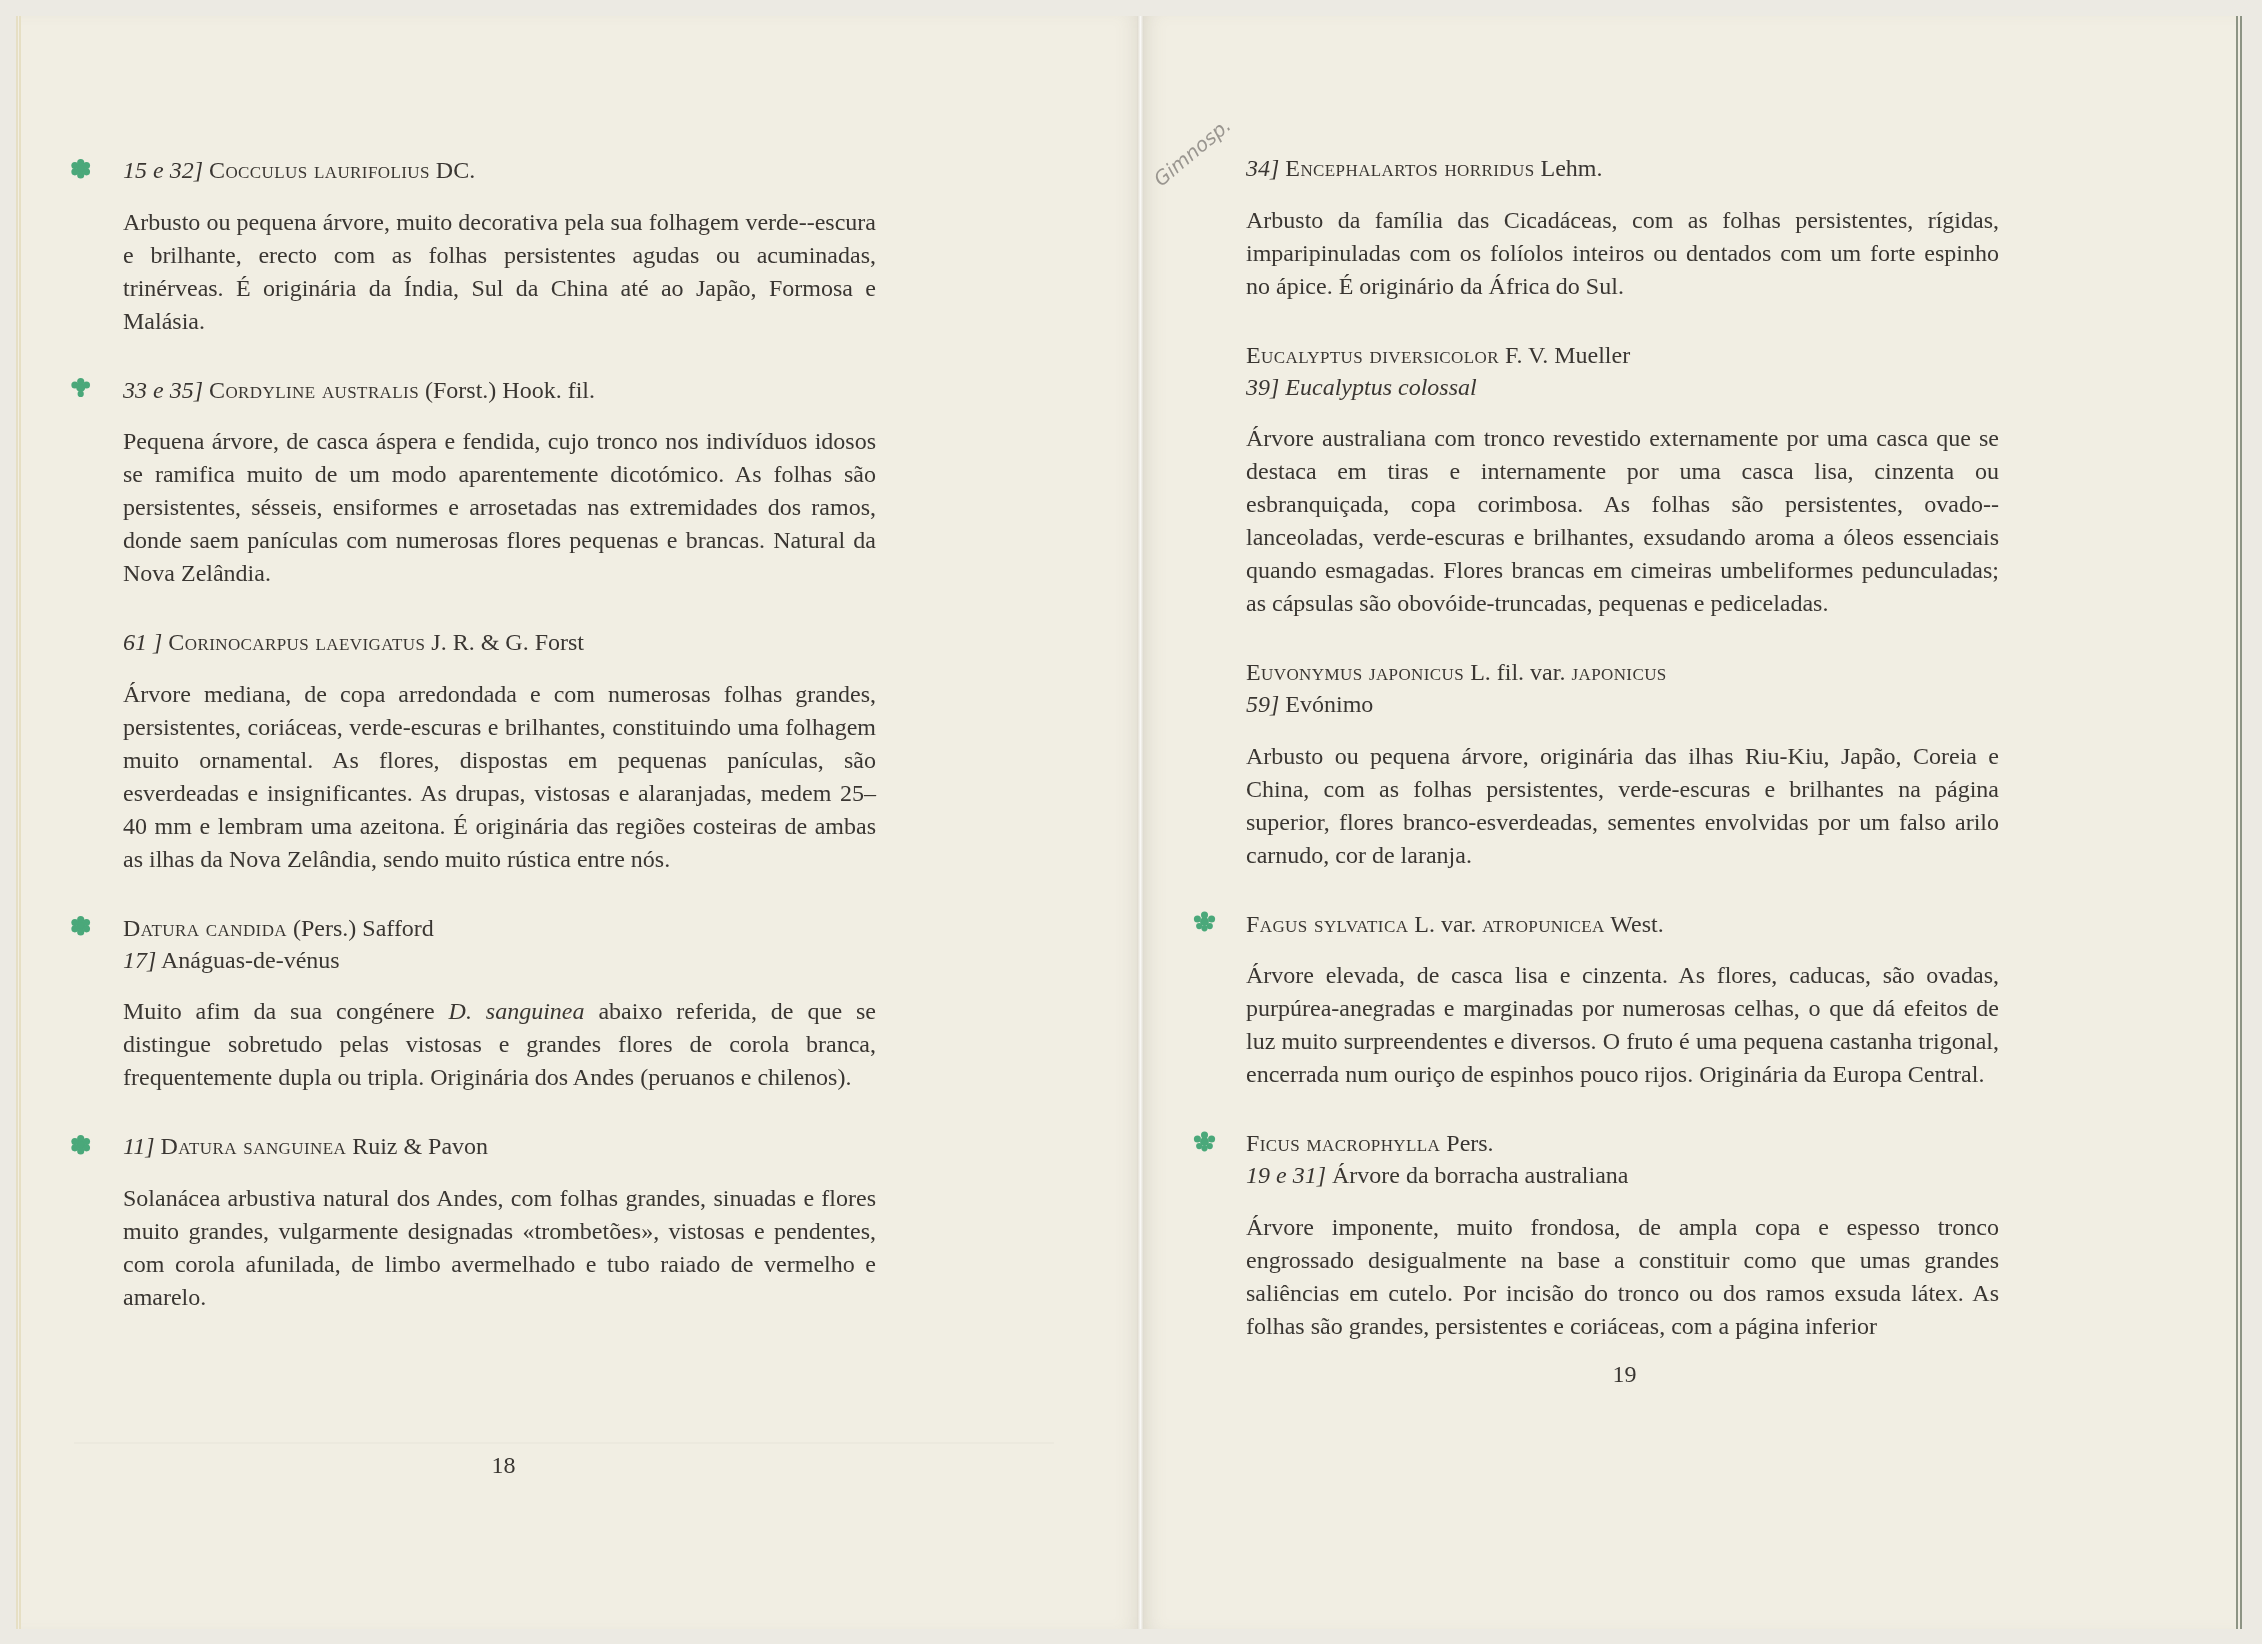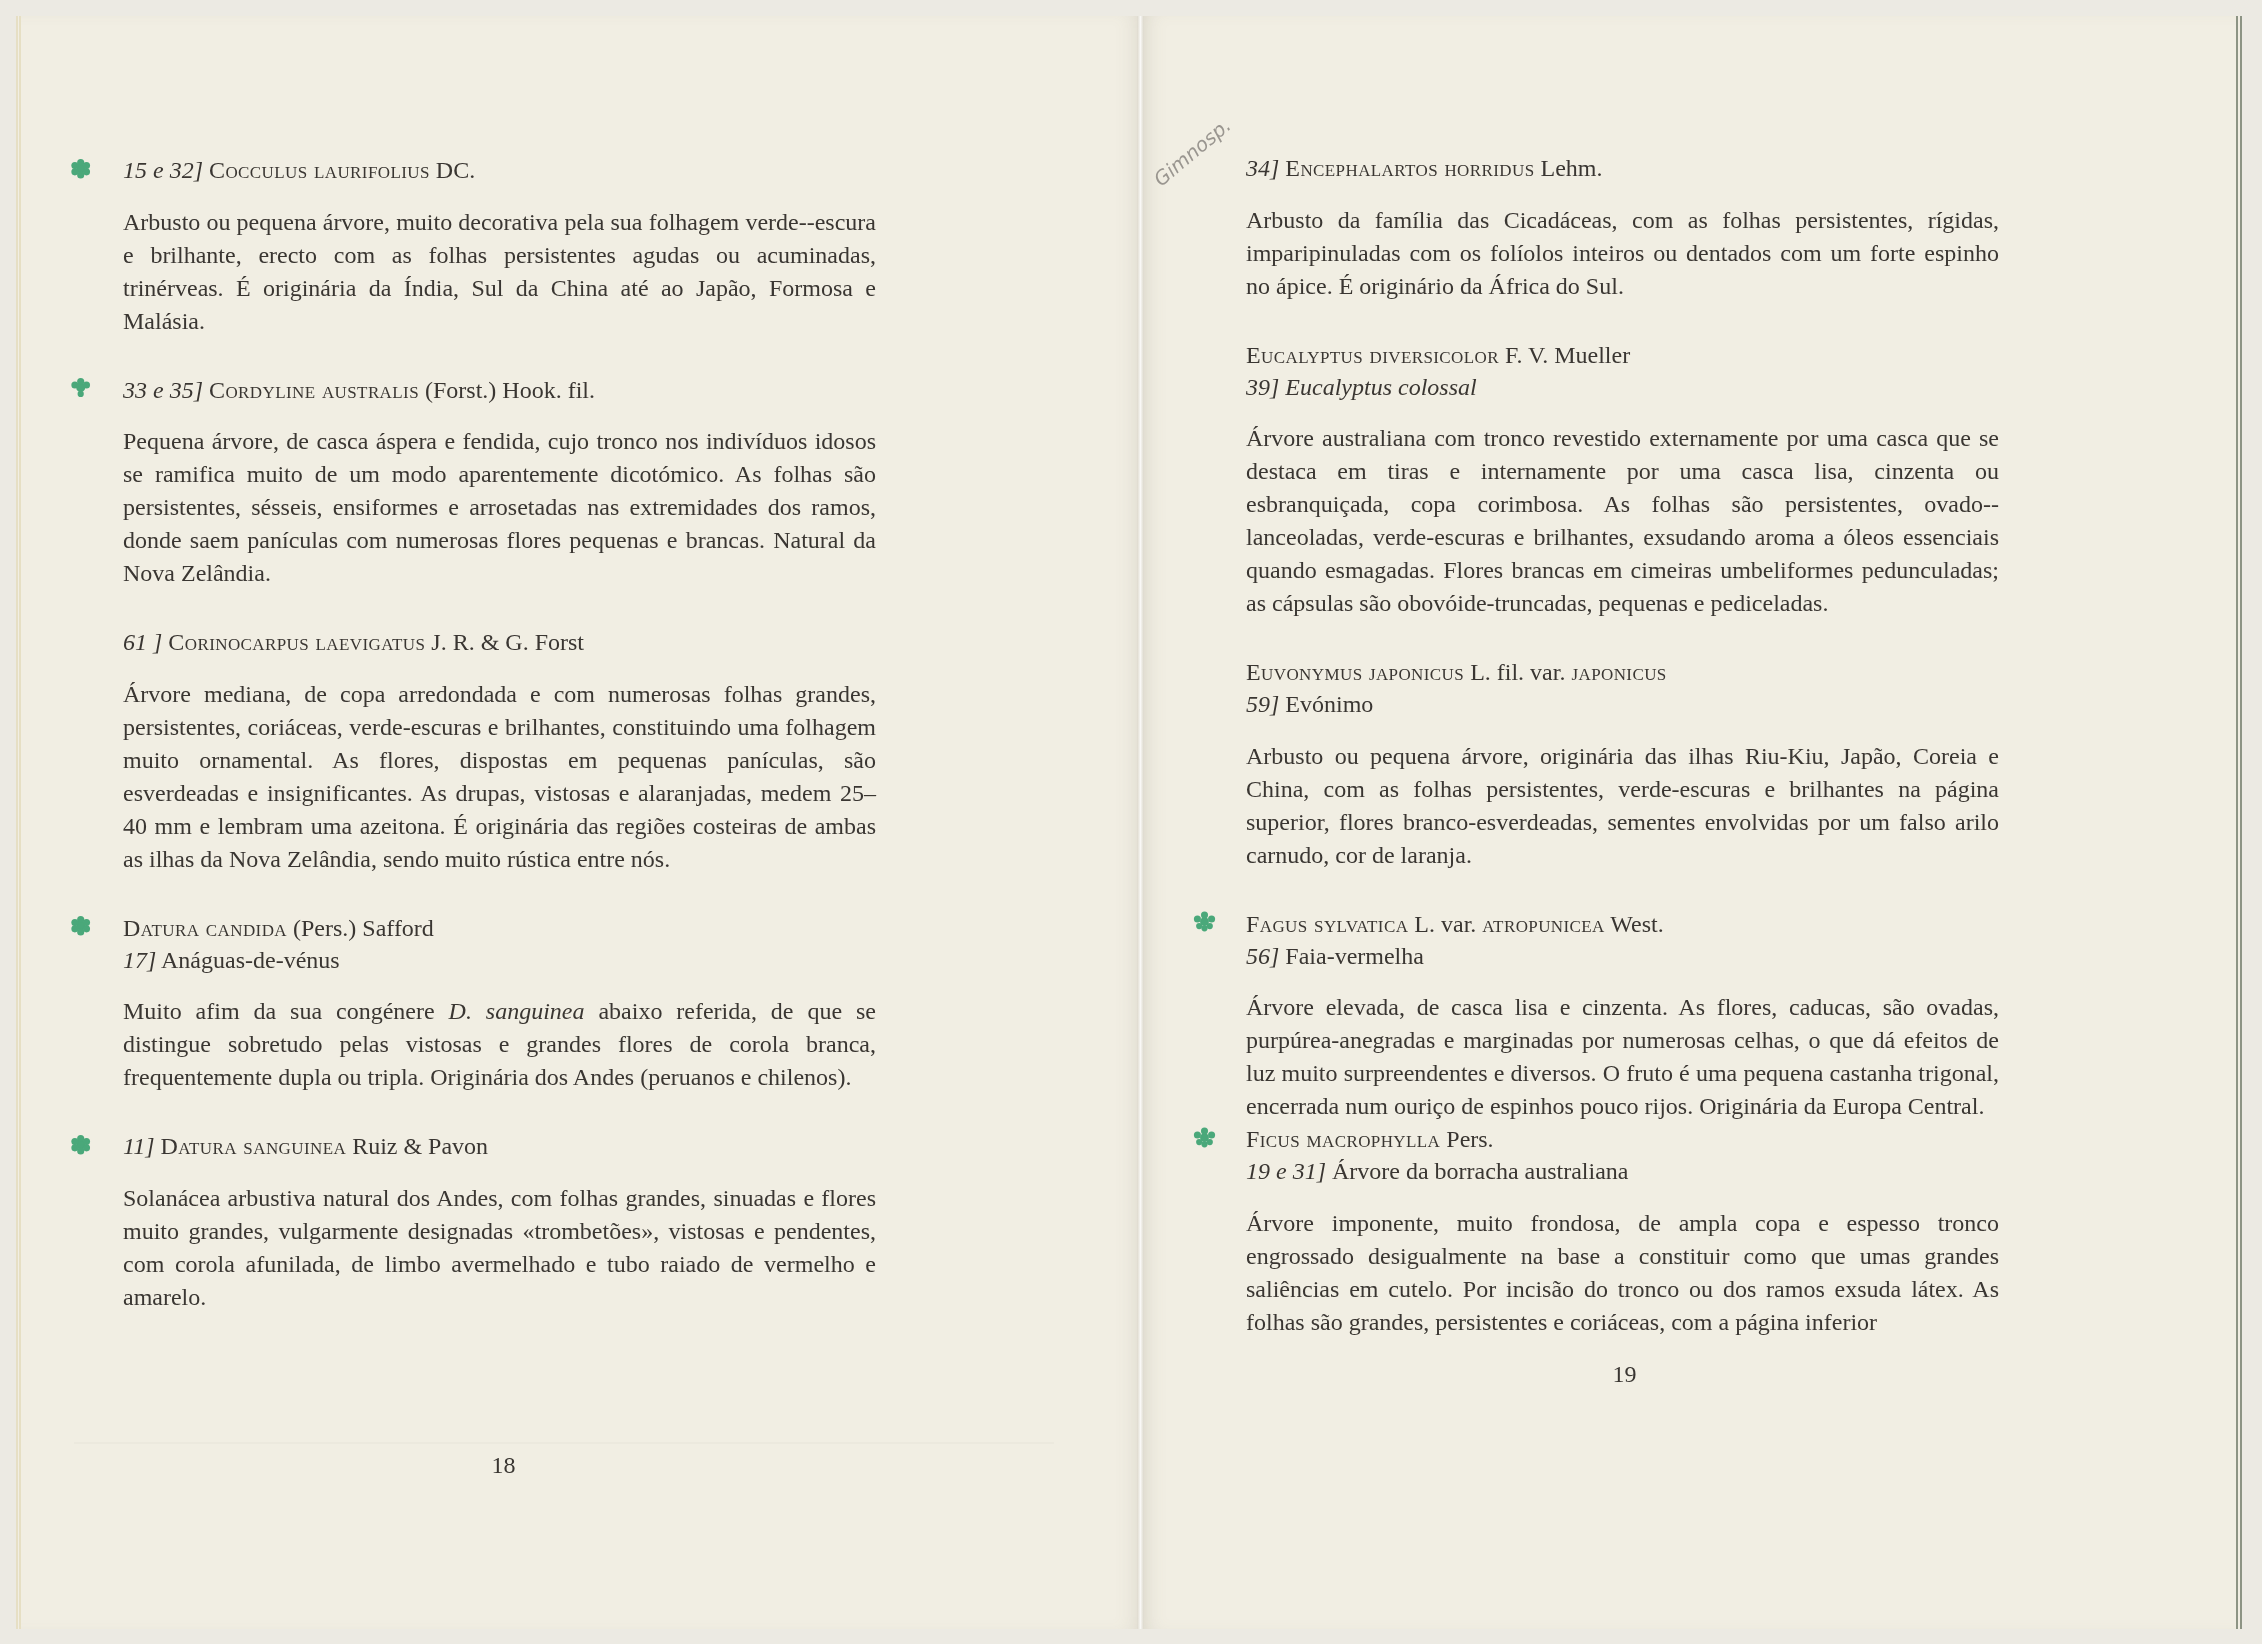--- a/index.html
+++ b/index.html
@@ -228,28 +228,24 @@
               <circle cx="19" cy="17" r="3.5"></circle>
             </g>
           </svg>
       </span>
       <p class="heading">
         <span class="sc">Fagus sylvatica</span>
         <span>L. var.</span>
         <span class="sc">atropunicea</span>
         <span>West.</span>
       </p>
-      <p class="heading">
-        <span class="it">56]</span>
-        <span>Faia-vermelha</span>
-      </p>
       <p class="body">Árvore elevada, de casca lisa e cinzenta. As flores, caducas, são ovadas, purpúrea-anegradas e marginadas por numerosas celhas, o que dá efeitos de luz muito surpreendentes e diversos. O fruto é uma pequena castanha trigonal, encerrada num ouriço de espinhos pouco rijos. Originária da Europa Central.</p>
     </div>
 
-    <div class="entry" style="">
+    <div class="entry" style="margin-top:36px;">
       <span class="mark">
         <svg width="23" height="21.4" viewBox="0 0 26 24">
             <g fill="#4aa87a">
               <circle cx="13" cy="12" r="5"></circle>
               <circle cx="13" cy="4.5" r="4"></circle>
               <circle cx="13" cy="19.5" r="3.5"></circle>
               <circle cx="5" cy="9" r="4"></circle>
               <circle cx="21" cy="9" r="4"></circle>
               <circle cx="7" cy="17" r="3.5"></circle>
               <circle cx="19" cy="17" r="3.5"></circle>

